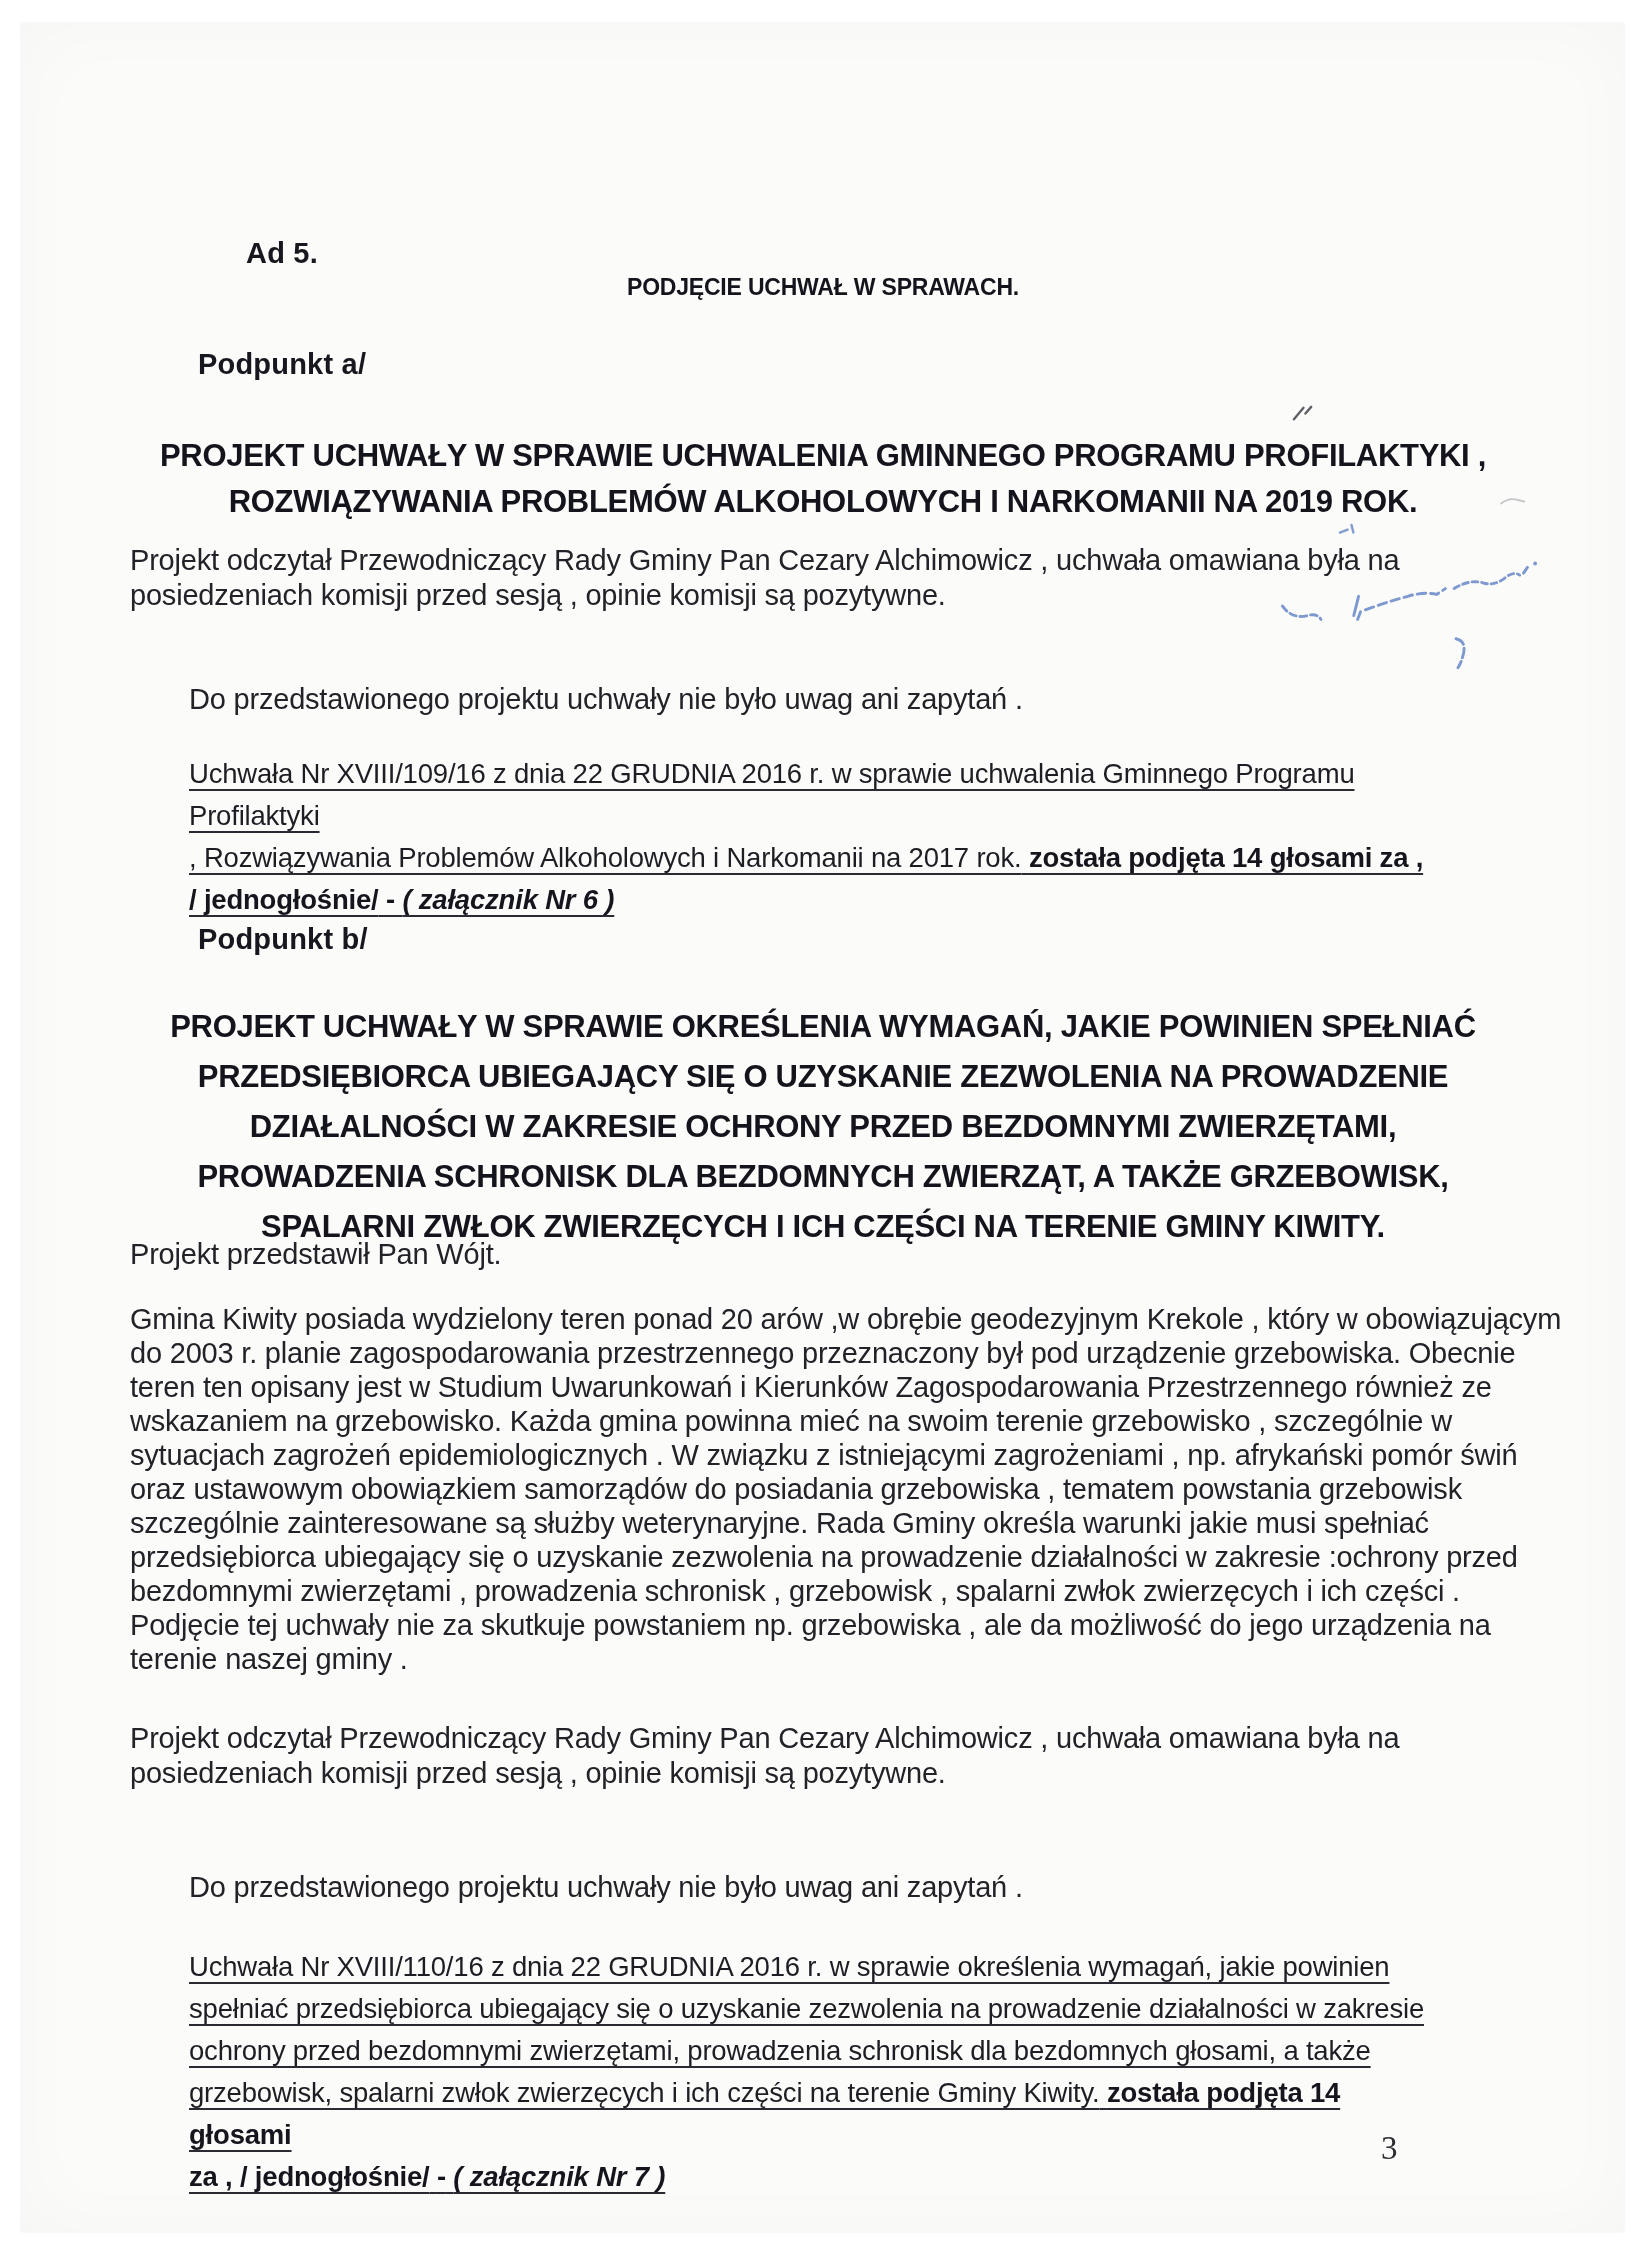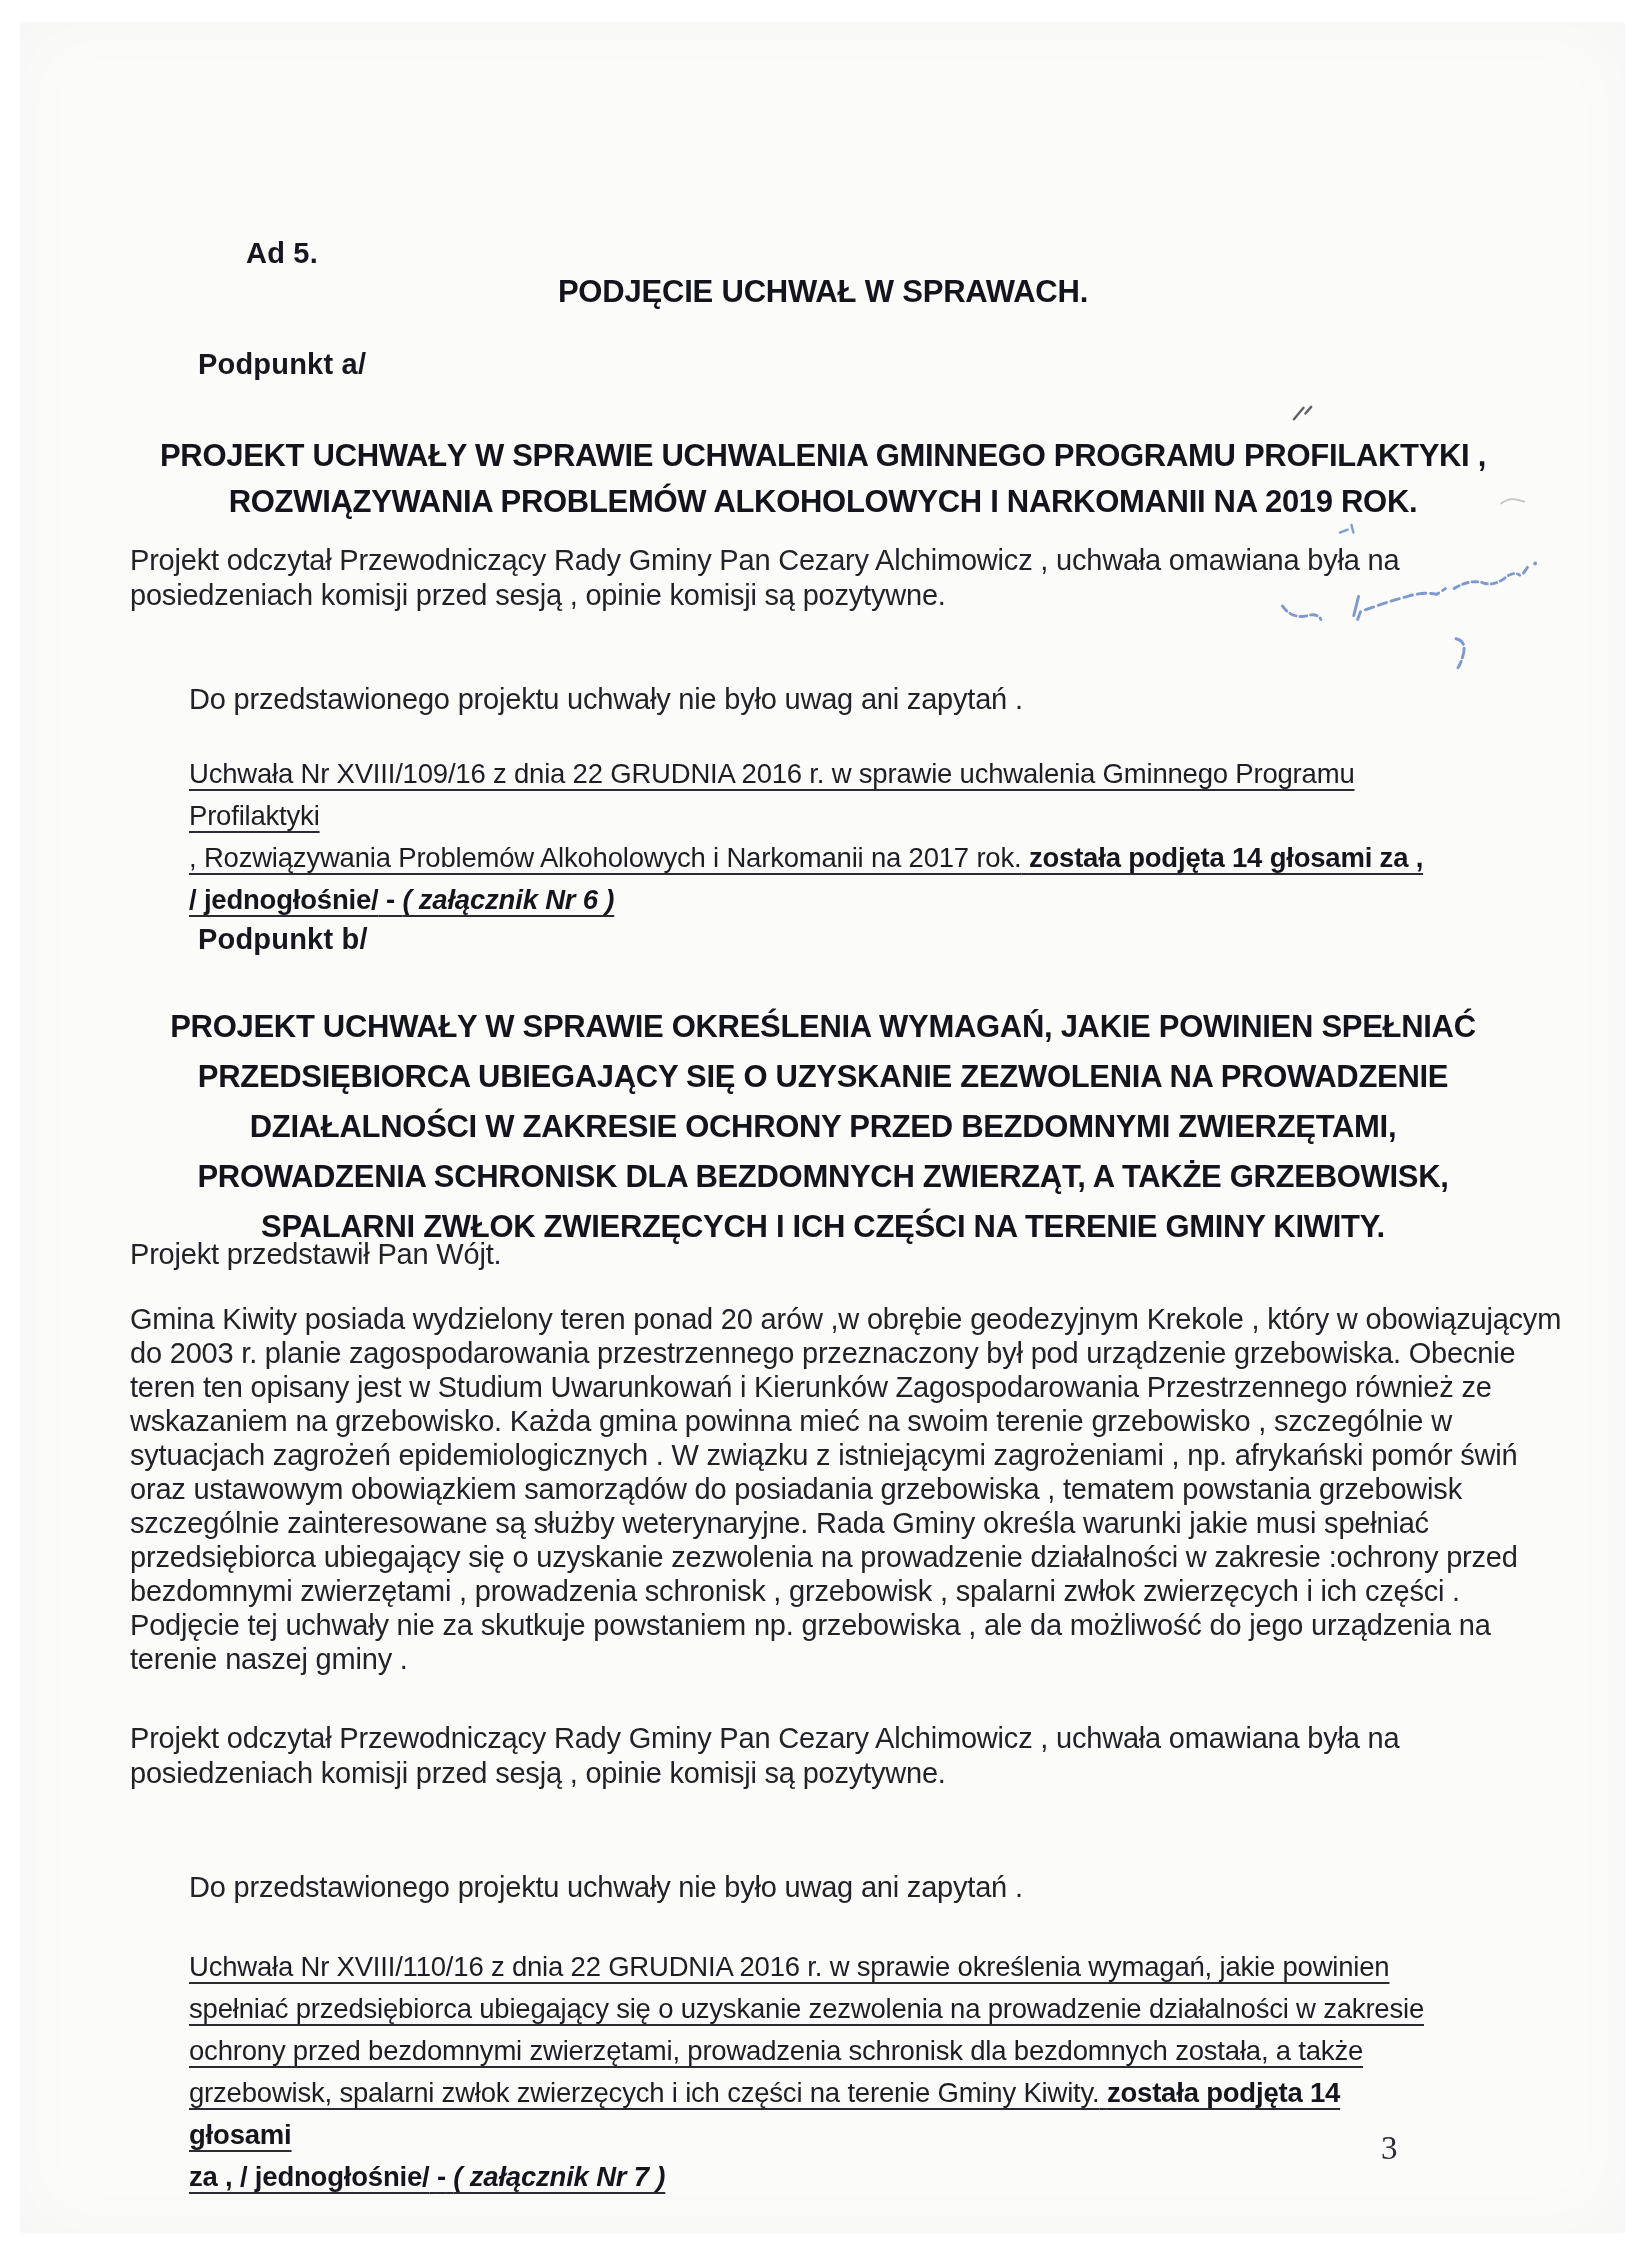--- a/index.html
+++ b/index.html
@@ -19,21 +19,21 @@
   .abs{position:absolute;}
   .bold{font-weight:700;}
   .multiline{white-space:pre-line;}
   
   .sec-label{
     font-weight:700;font-size:29px;color:#17171f;letter-spacing:0.2px;
   }
   
   .doc-title{
     width:1390px;left:128px;text-align:center;
-    font-weight:700;font-size:31px;color:#14141d;letter-spacing:-0.2px;
+    font-weight:700;font-size:23px;color:#14141d;letter-spacing:-0.2px;
   }
   .res-heading{
     width:1390px;left:128px;text-align:center;
     font-weight:700;font-size:31px;color:#14141d;letter-spacing:-0.3px;
   }
   .res-heading.a{line-height:46px;}
   .res-heading.b{line-height:50px;}
   
   .body-text{
     font-size:29px;line-height:35px;color:#222228;letter-spacing:-0.2px;
@@ -106,21 +106,21 @@
 terenie naszej gminy .</div>
 
 <div class="abs body-text multiline" style="left:130px;top:1721px;">Projekt odczytał Przewodniczący Rady Gminy Pan Cezary Alchimowicz , uchwała omawiana była  na
 posiedzeniach komisji przed sesją , opinie komisji są pozytywne.</div>
 
 <div class="abs body-text" style="left:189px;top:1870px;">Do przedstawionego projektu uchwały nie było uwag ani zapytań .</div>
 
 <div class="abs resolution" style="left:189px;top:1946px;width:1255px;">
   <span>Uchwała Nr XVIII/110/16 z dnia 22 GRUDNIA 2016 r. w sprawie określenia wymagań, jakie powinien</span><br>
   <span>spełniać przedsiębiorca ubiegający się o uzyskanie zezwolenia na prowadzenie działalności w zakresie</span><br>
-  <span>ochrony przed bezdomnymi zwierzętami, prowadzenia schronisk dla bezdomnych została, a także</span><br>
+  <span>ochrony przed bezdomnymi zwierzętami, prowadzenia schronisk dla bezdomnych głosami, a także</span><br>
   <span>grzebowisk, spalarni zwłok zwierzęcych i ich części na terenie Gminy Kiwity.</span>
   <span class="bold">została podjęta 14 głosami</span><br>
   <span class="bold">za  , / jednogłośnie/</span>
   <span class="bold">-</span>
   <span class="bi">( załącznik Nr 7 )</span>
 </div>
 
 <div class="abs page-num" style="left:1381px;top:2130px;">3</div>
 
 <svg class="abs artifact" style="left:1265px;top:546px;" width="328" height="145" viewBox="0 0 340 150">

